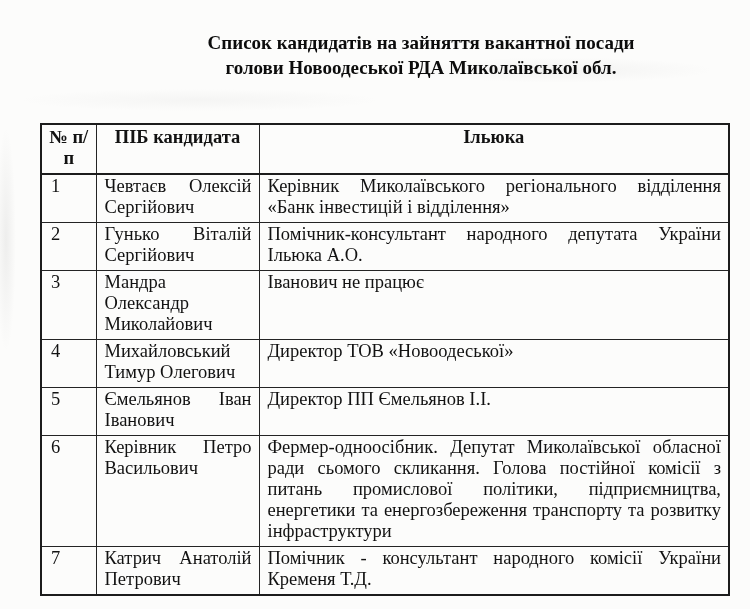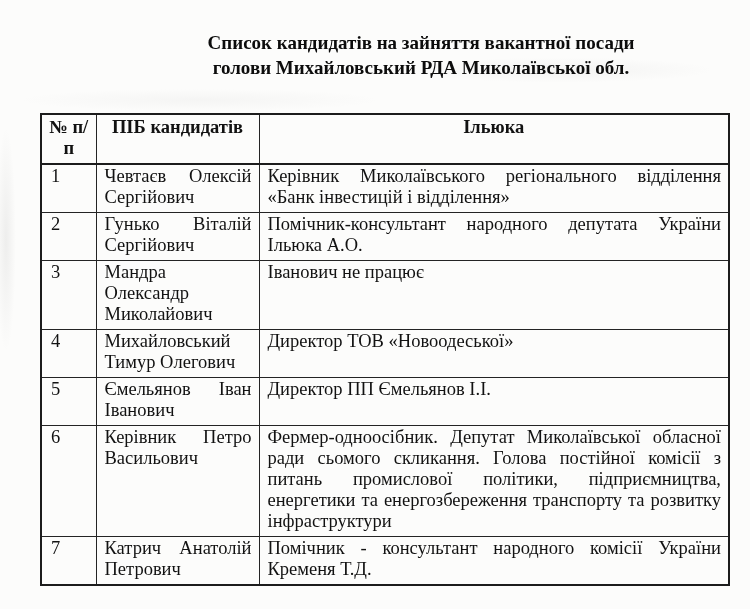--- a/index.html
+++ b/index.html
@@ -24,21 +24,21 @@
   }
   .title {
     margin: 0 4px 0 92px;
     text-align: center;
     font-weight: bold;
     font-size: 19px;
     line-height: 25px;
     color: #0c0c0c;
   }
   .table-wrap {
-    margin-top: 33px;
+    margin-top: 43px;
   }
   table.candidates {
     width: 688px;
     border-collapse: collapse;
     table-layout: fixed;
     border: 2.5px solid #1c1c1c;
     font-size: 18.5px;
     line-height: 21px;
     color: #121212;
   }
@@ -69,34 +69,34 @@
     text-align: justify;
   }
 </style>
 </head>
 <body>
 
 <div class="doc">
 
   <div class="title">
     <div>Список кандидатів на зайняття вакантної посади</div>
-    <div>голови Михайловський РДА Миколаївської обл.</div>
+    <div>голови Новоодеської РДА Миколаївської обл.</div>
   </div>
 
   <div class="table-wrap">
     <table class="candidates">
       <colgroup>
         <col class="c-num">
         <col class="c-name">
         <col class="c-pos">
       </colgroup>
       <thead>
         <tr>
           <th>№ п/п</th>
-          <th>ПІБ кандидатів</th>
+          <th>ПІБ кандидата</th>
           <th>Ільюка</th>
         </tr>
       </thead>
       <tbody>
   <tr>
     <td class="num">1</td>
     <td class="name">Чевтаєв Олексій Сергійович</td>
     <td class="pos">Керівник Миколаївського регіонального відділення «Банк інвестицій і відділення»</td>
   </tr>
 

